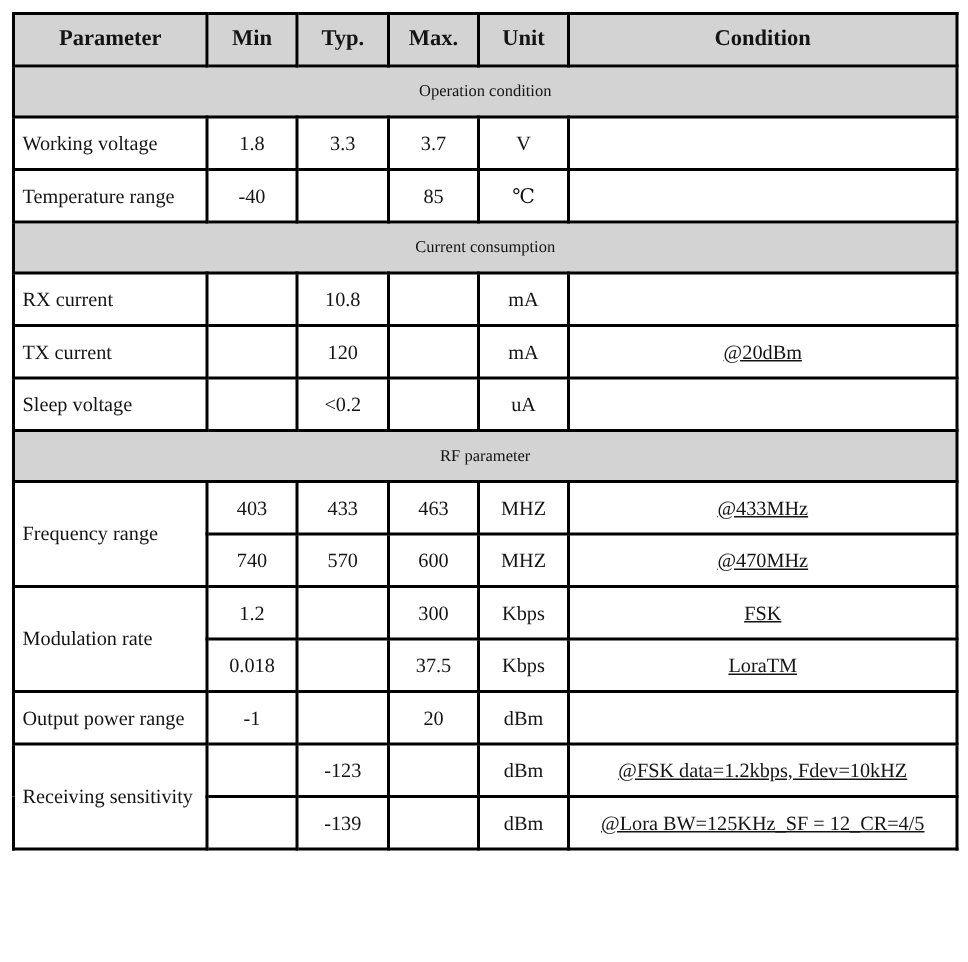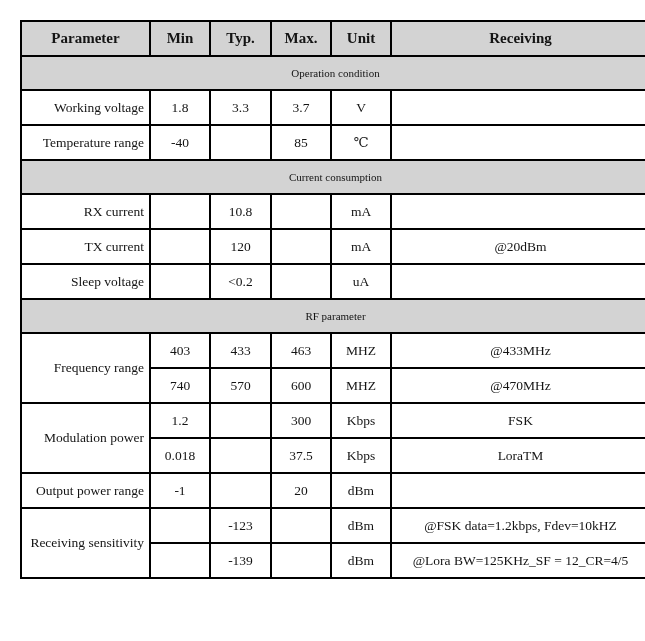--- a/index.html
+++ b/index.html
@@ -5,21 +5,21 @@
   html, body {
     margin: 0;
     padding: 0;
     background: #ffffff;
     width: 645px;
     height: 641px;
     overflow: hidden;
   }
   .page {
     box-sizing: border-box;
-    padding: 20px;
+    padding: 8px;
     width: 562px;
     height: 641px;
   }
   table.spec {
     border-collapse: collapse;
     table-layout: fixed;
     width: 629px;
     font-family: "Liberation Serif", "DejaVu Serif", serif;
     color: #141414;
     border: 2px solid #000;
@@ -33,23 +33,23 @@
     box-sizing: border-box;
     overflow: hidden;
     white-space: nowrap;
   }
   table.spec th {
     font-weight: bold;
     font-size: 15px;
     background: #d3d3d3;
     text-align: center;
   }
-  th.param, td.param { text-align: right; padding-left: 9px; white-space: normal; }
+  th.param, td.param { text-align: left; padding-left: 9px; white-space: normal; }
   td.num, td.unit { text-align: center; border-radius: 10px; }
-  td.cond { text-align: center; font-size: 13px; }
+  td.cond { text-align: center; font-size: 13px; text-decoration: underline; }
   tr.section td {
     background: #d3d3d3;
     text-align: center;
     font-size: 11px;
     height: 34px;
   }
 </style>
 </head>
 <body>
 
@@ -63,21 +63,21 @@
       <col style="width:60px">
       <col style="width:259px">
     </colgroup>
     <tbody>
       <tr>
         <th class="param">Parameter</th>
         <th>Min</th>
         <th>Typ.</th>
         <th>Max.</th>
         <th>Unit</th>
-        <th>Receiving</th>
+        <th>Condition</th>
       </tr>
 
       <tr class="section">
         <td colspan="6">Operation condition</td>
       </tr>
 
       <tr>
         <td class="param">Working voltage</td>
         <td class="num">1.8</td>
         <td class="num">3.3</td>
@@ -140,21 +140,21 @@
       </tr>
       <tr>
         <td class="num">740</td>
         <td class="num">570</td>
         <td class="num">600</td>
         <td class="unit">MHZ</td>
         <td class="cond">@470MHz</td>
       </tr>
 
       <tr>
-        <td class="param" rowspan="2">Modulation power</td>
+        <td class="param" rowspan="2">Modulation rate</td>
         <td class="num">1.2</td>
         <td class="num"></td>
         <td class="num">300</td>
         <td class="unit">Kbps</td>
         <td class="cond">FSK</td>
       </tr>
       <tr>
         <td class="num">0.018</td>
         <td class="num"></td>
         <td class="num">37.5</td>

